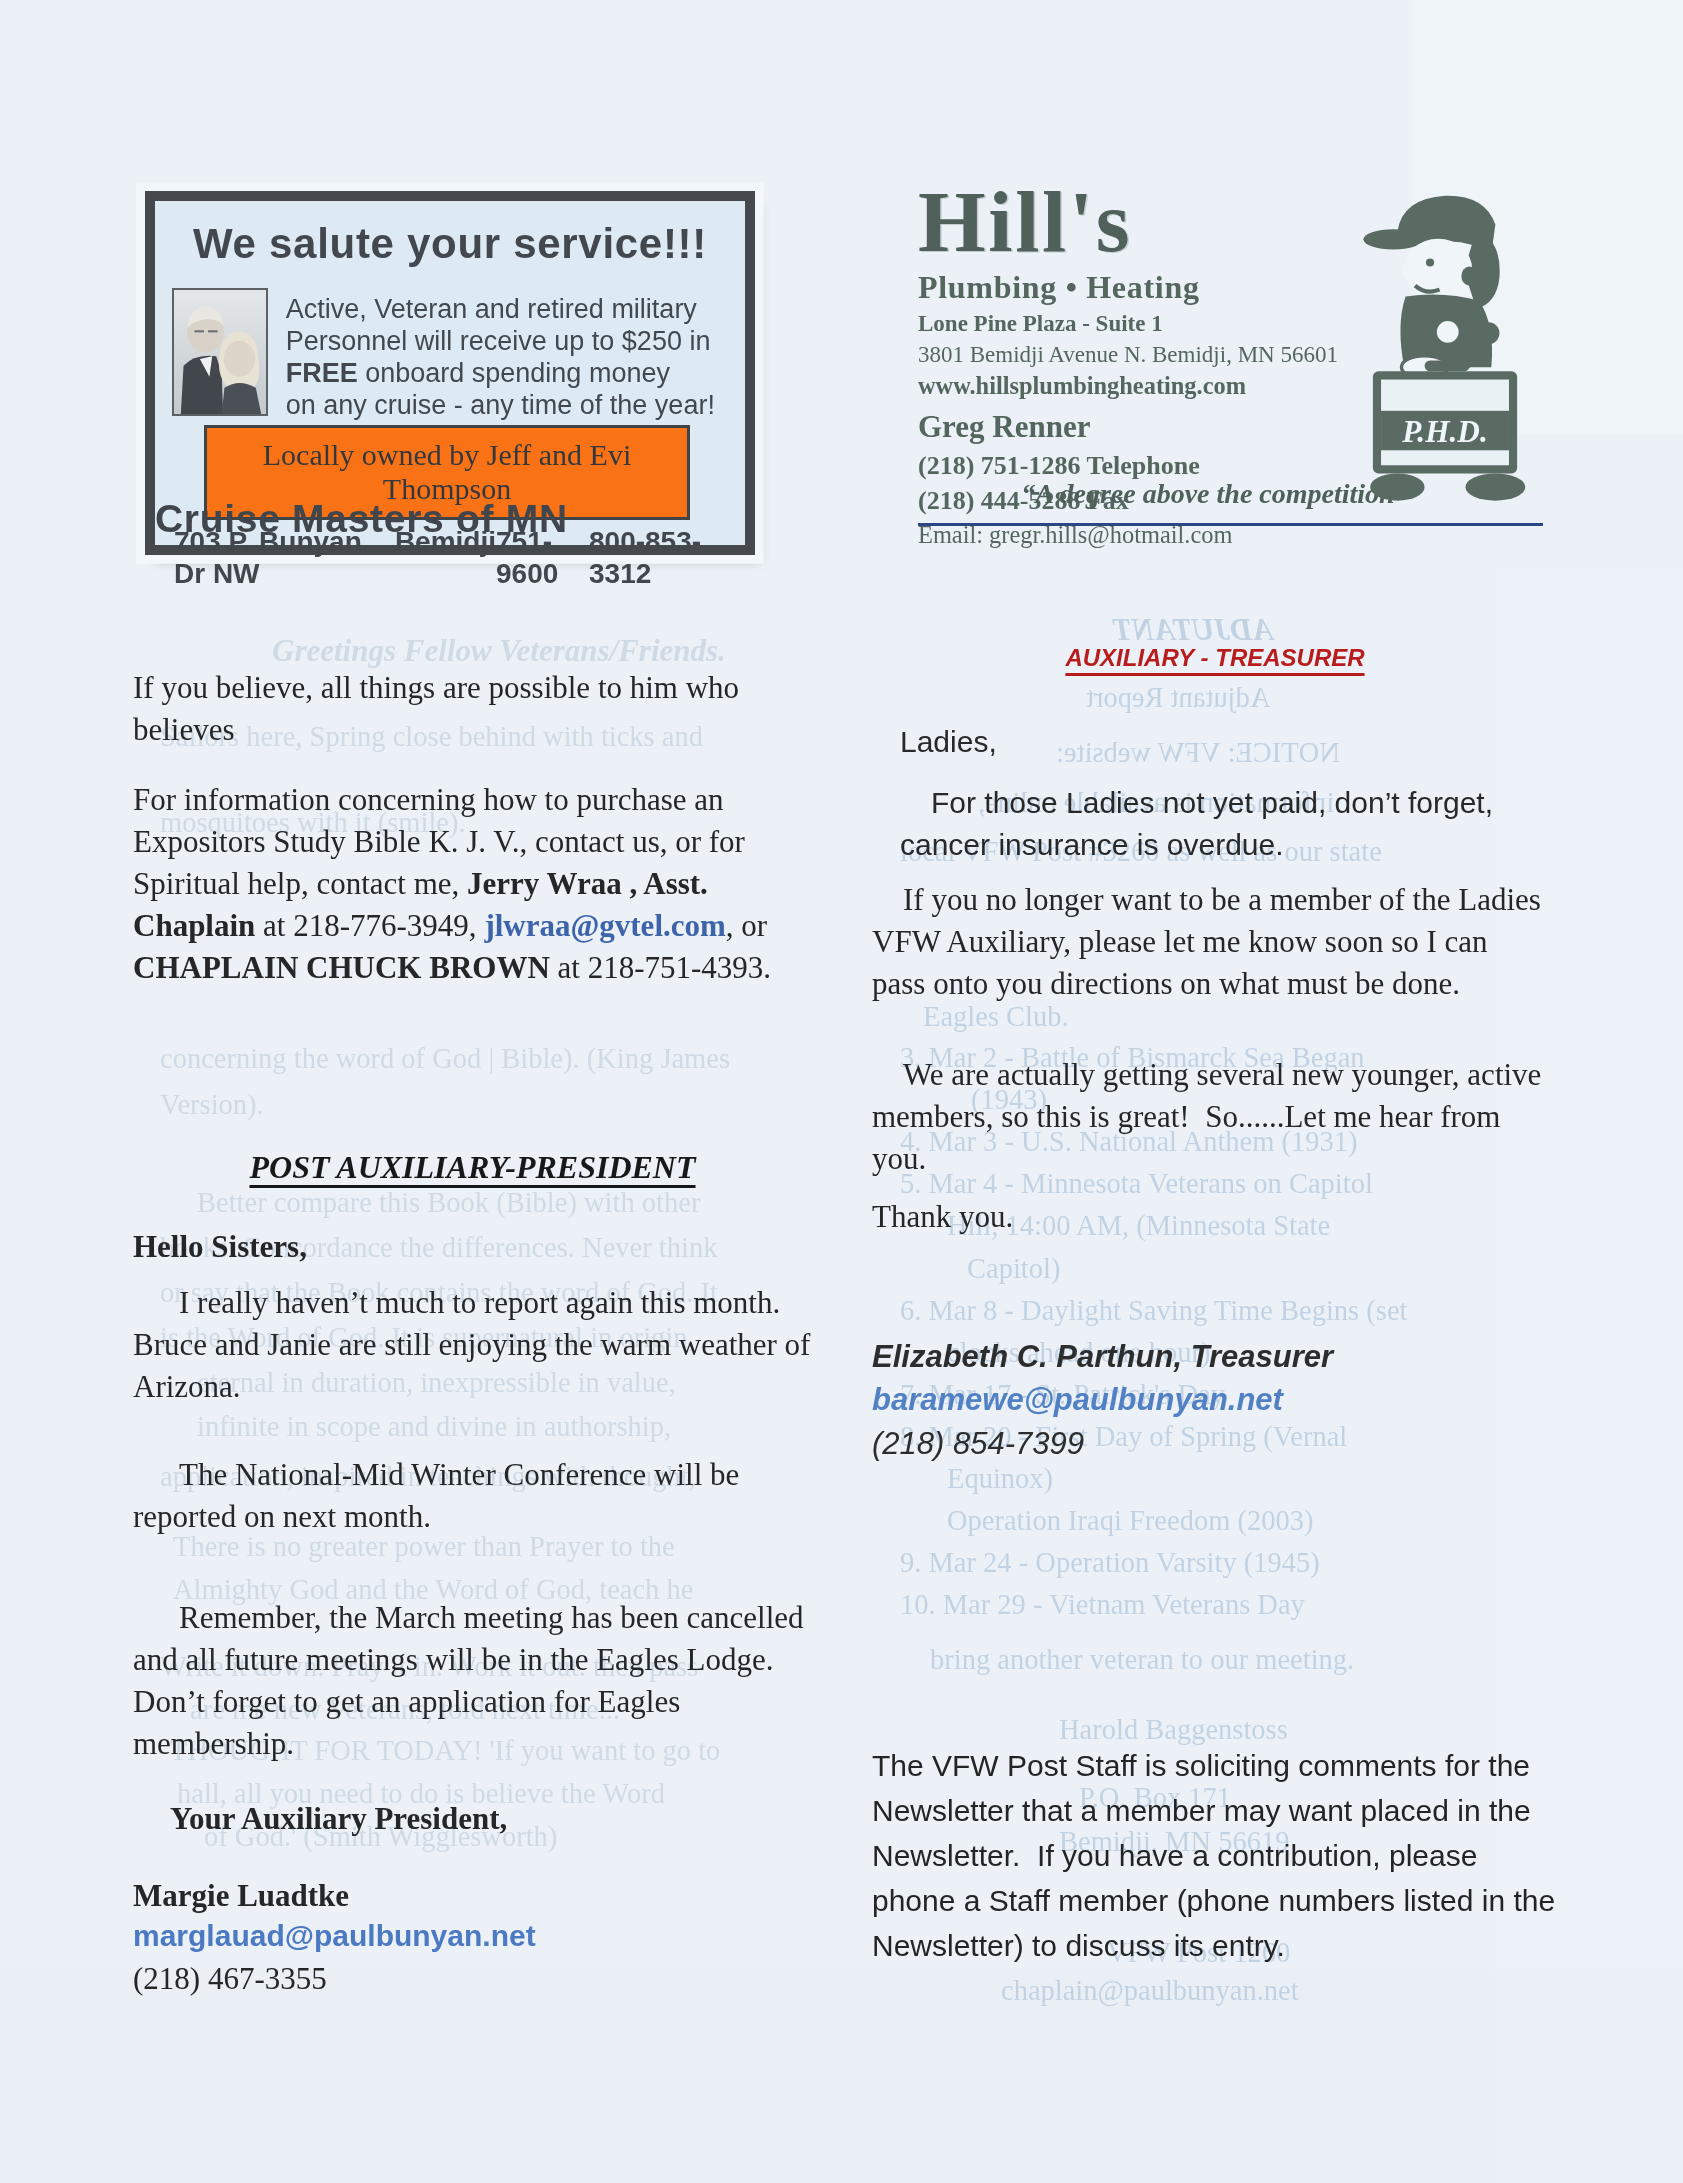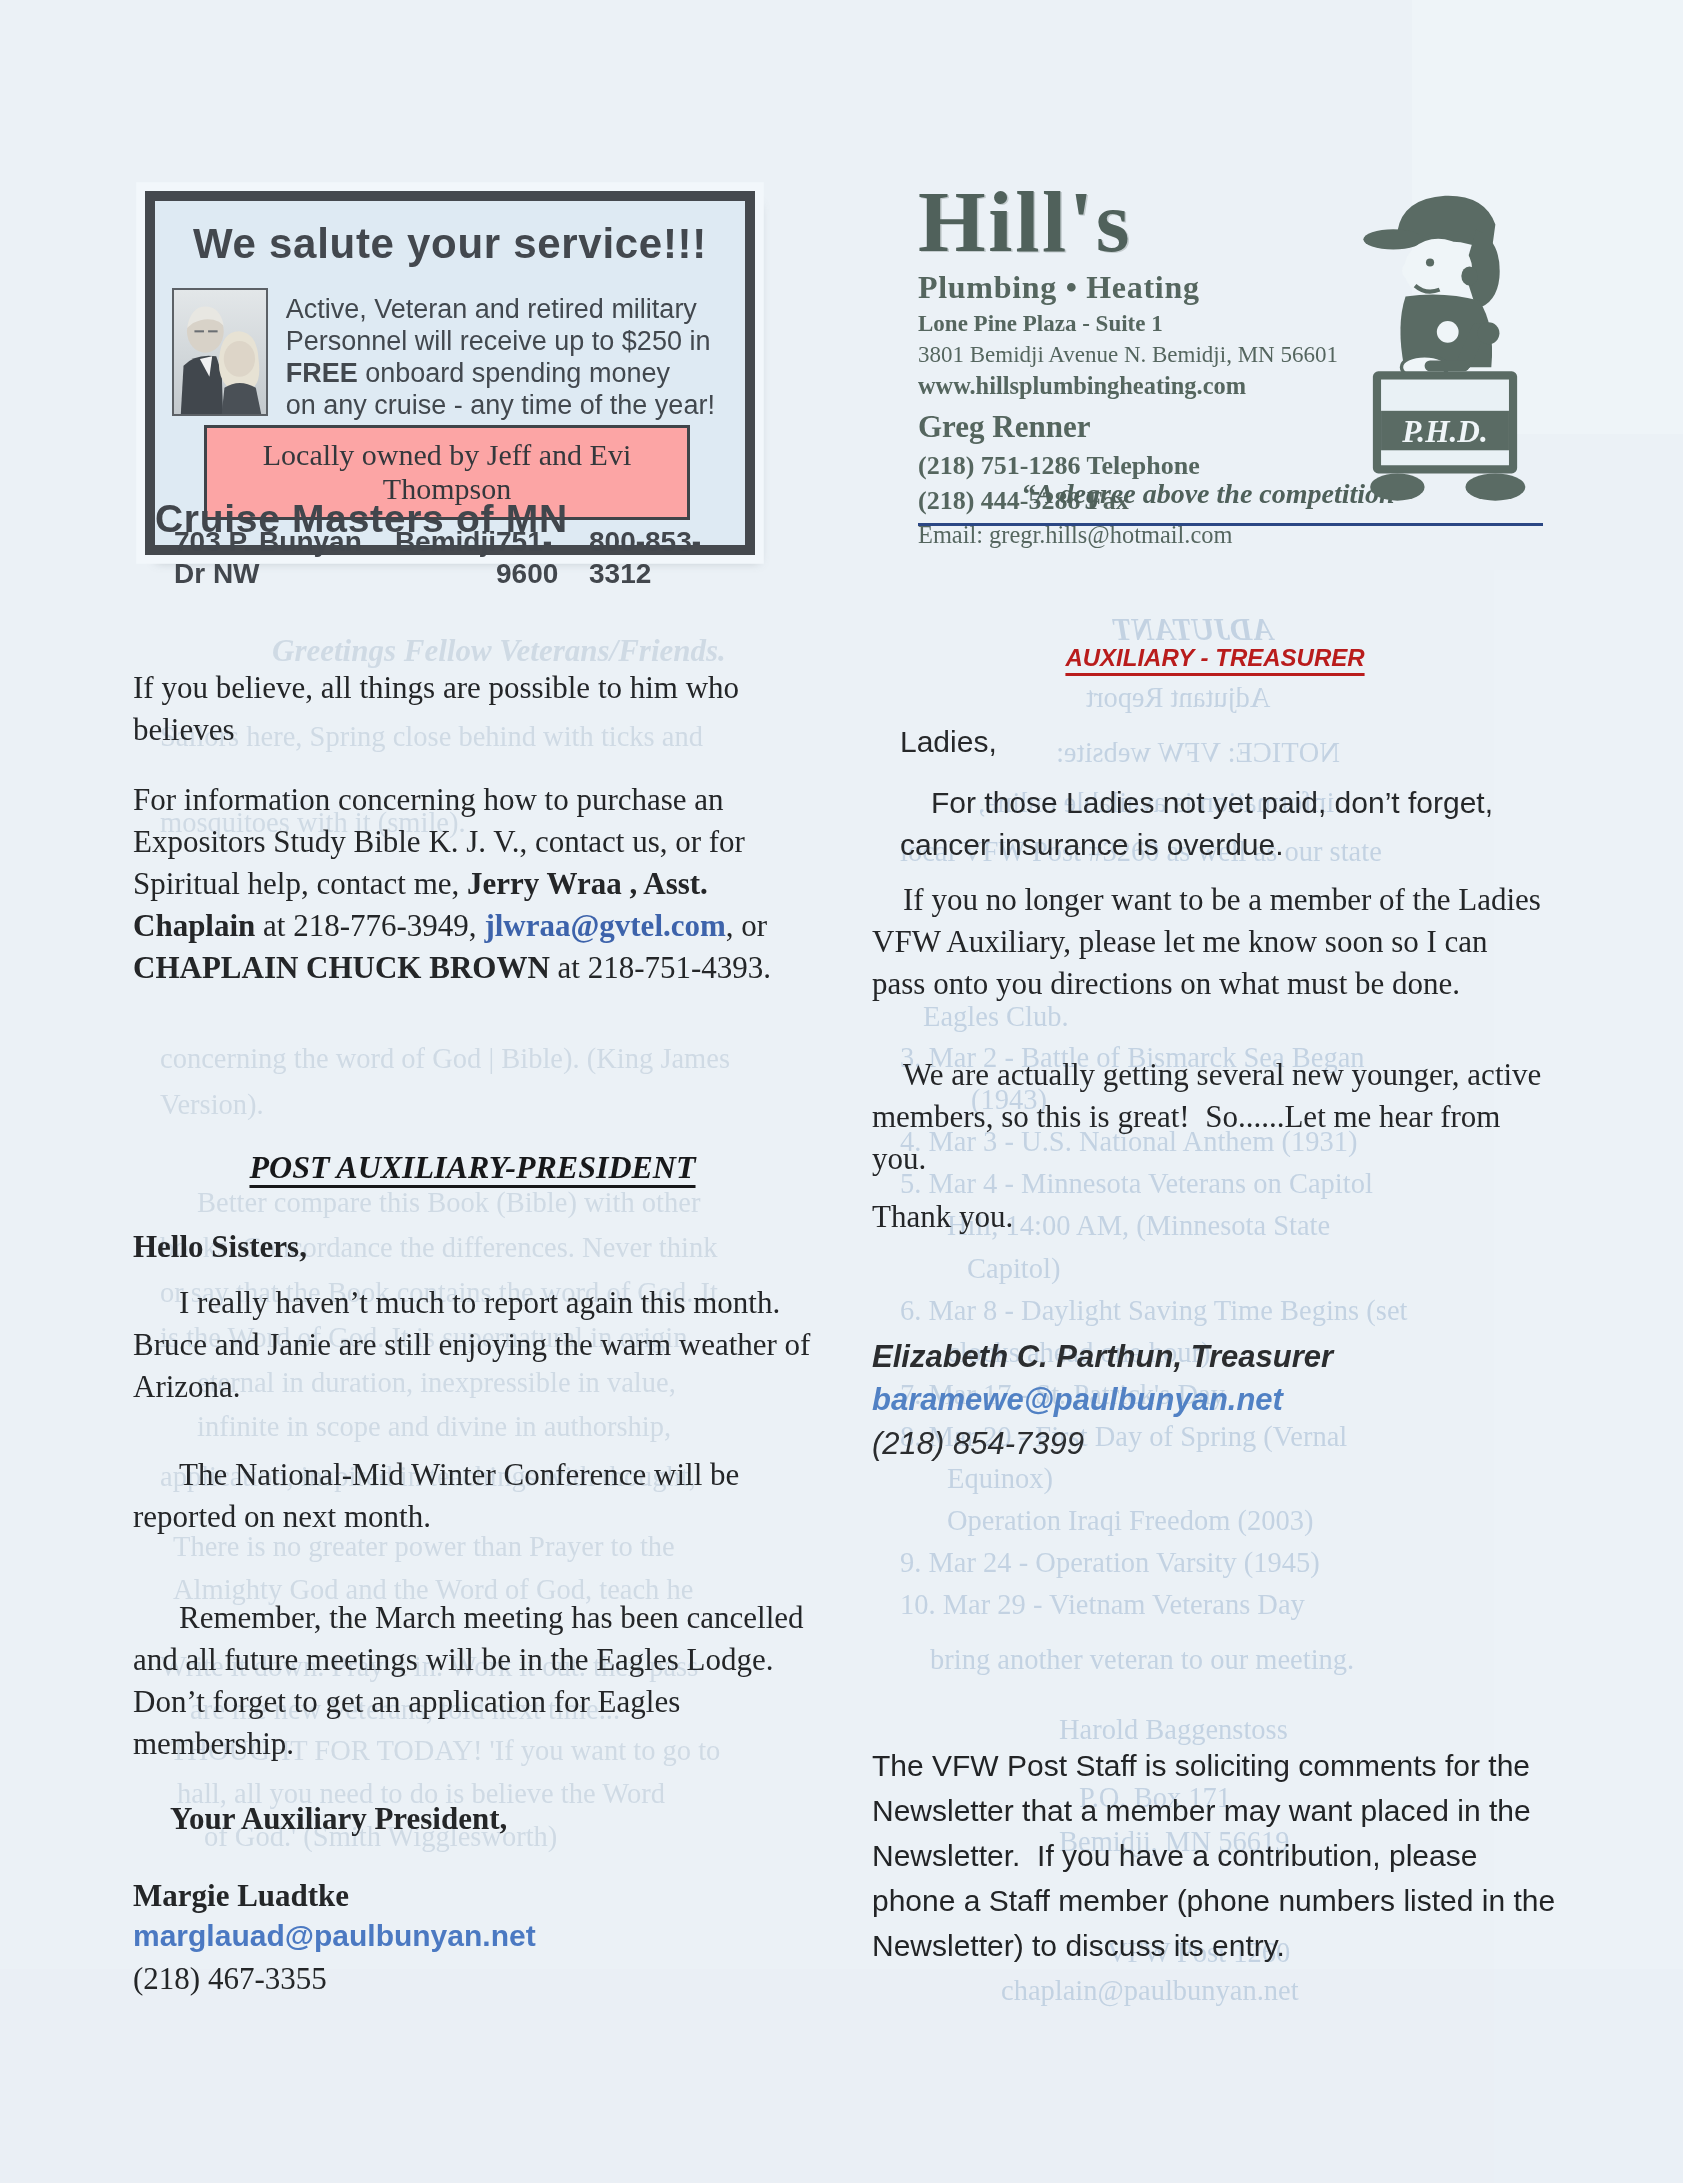--- a/index.html
+++ b/index.html
@@ -32,21 +32,21 @@
   }
   .cruise-row{position:absolute;left:15px;top:87px;right:13.6px;display:flex;}
   .cruise-photo{
     width:92px;height:124px;flex:0 0 auto;border:2.7px solid #5c6166;
     background:#d6dbde;margin-left:2px;
   }
   .cruise-photo svg{display:block;width:100%;height:100%;}
   .cruise-lines{margin-left:17.7px;font-size:27px;line-height:32px;color:#42484e;padding-top:5.4px;}
   .owners-box{
     position:absolute;left:49px;top:224px;width:486px;
-    border:3.4px solid #3f4449;background:#fca5a5;
+    border:3.4px solid #3f4449;background:#f97316;
     font-family:"Liberation Serif",serif;font-size:30px;color:#34383c;
     text-align:center;padding:9.5px 5.4px 11px 5.4px;box-sizing:border-box;
   }
   .cruise-company{
     position:absolute;left:0;right:0;top:276px;text-align:left;
     font-size:39px;font-weight:bold;color:#41464c;letter-spacing:0.7px;margin-top:20px;
   }
   .cruise-addr{
     position:absolute;left:19px;right:19px;top:325px;display:flex;
     justify-content:space-between;font-size:28px;font-weight:bold;color:#42474d;

